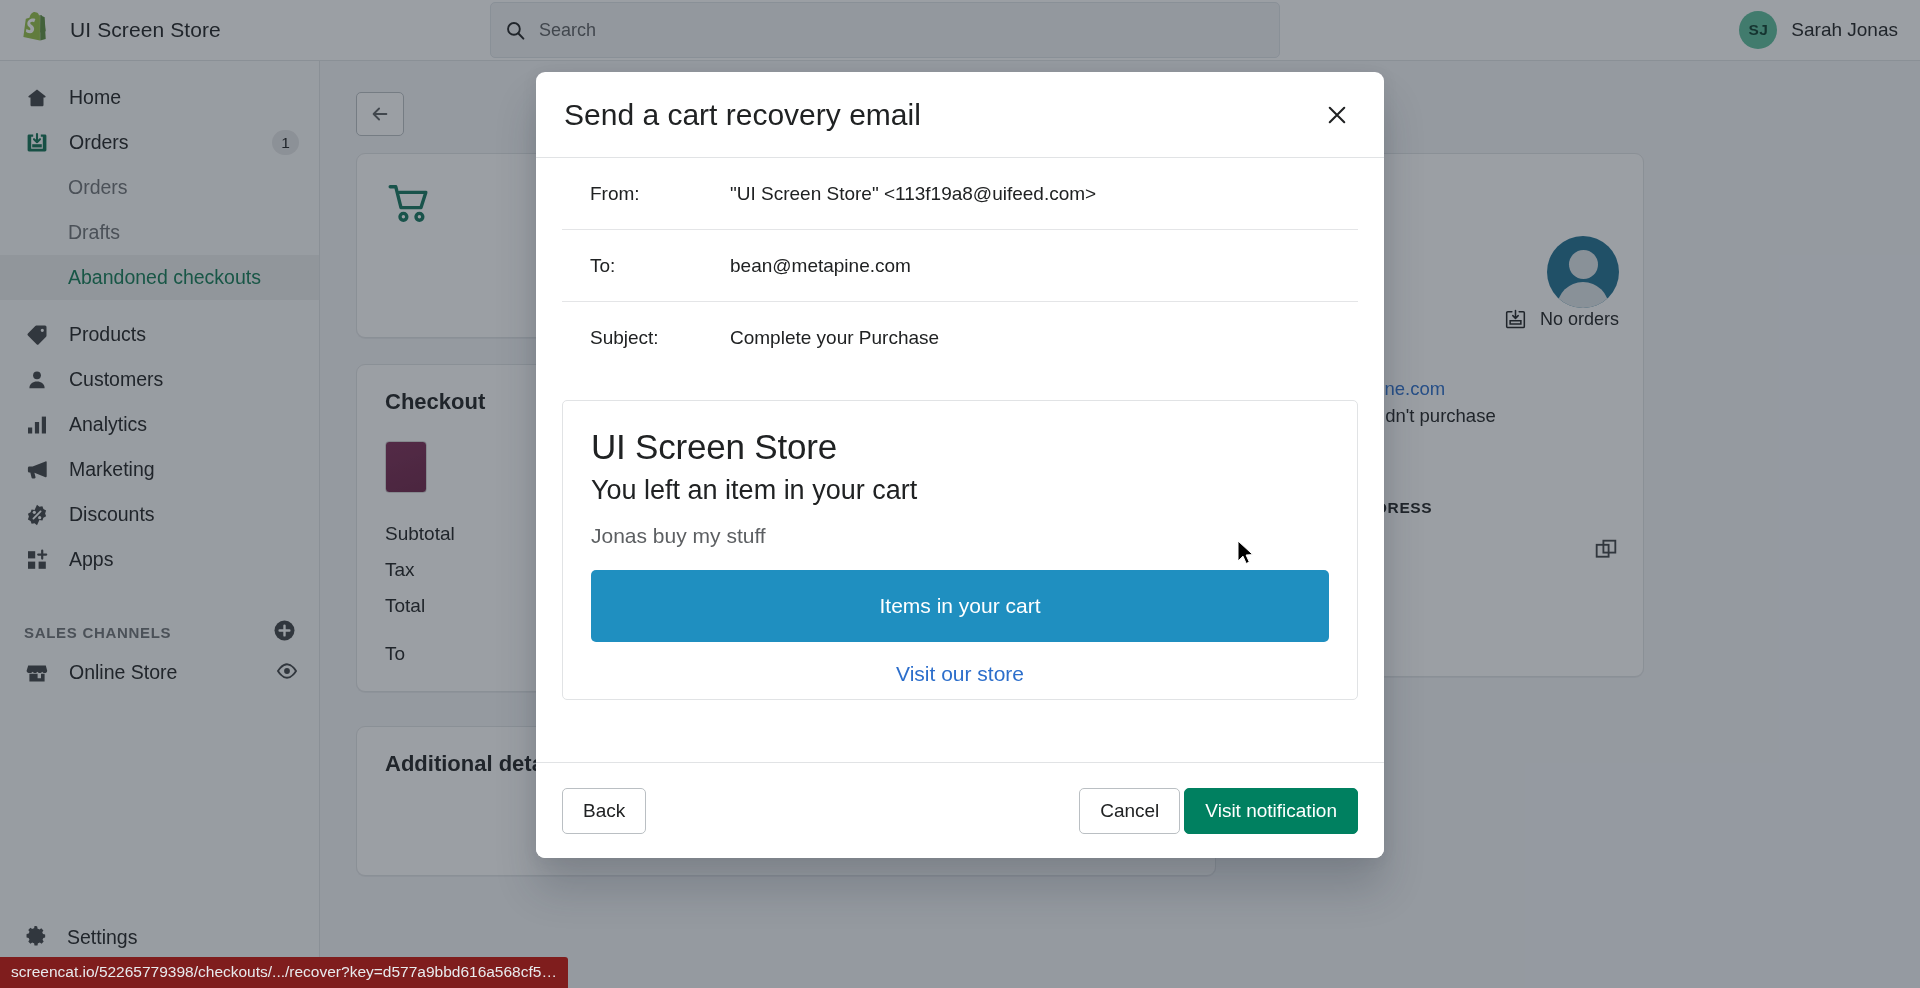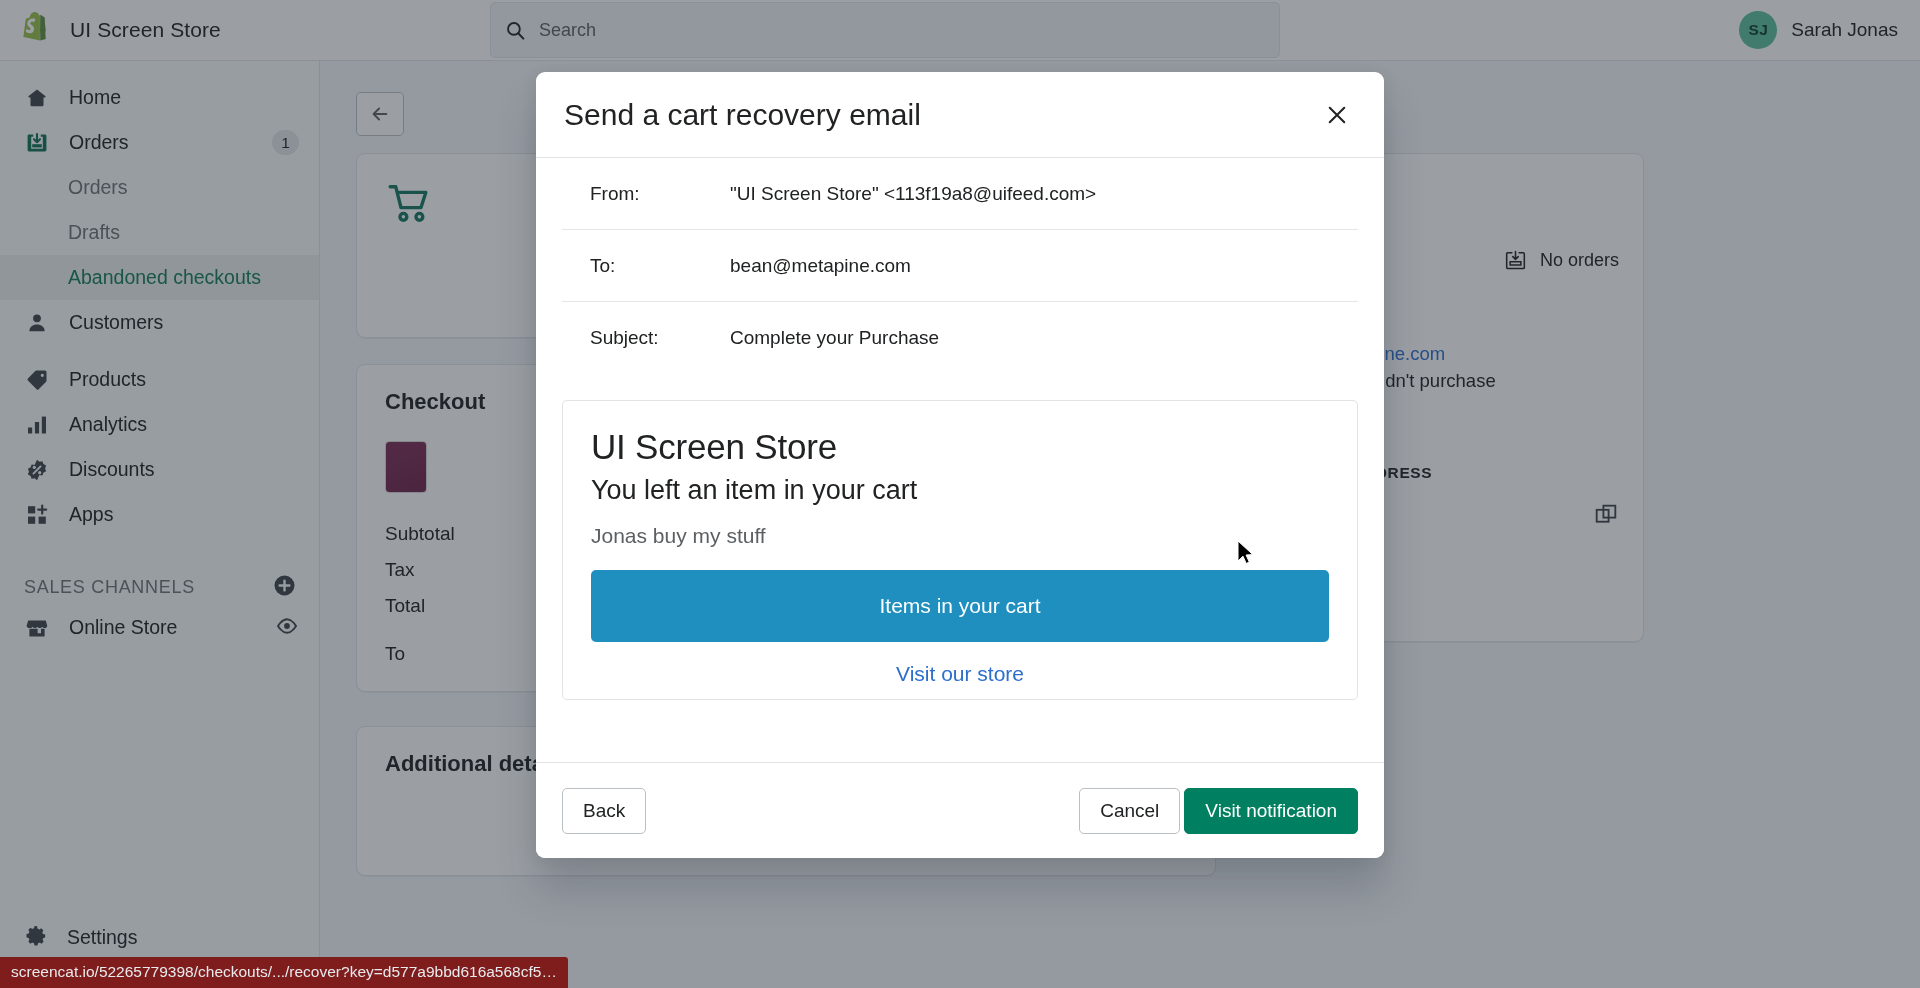--- a/index.html
+++ b/index.html
@@ -71,21 +71,21 @@
   }
   .nav-sub {
     height: 45px; display: flex; align-items: center;
     padding-left: 68px; font-size: 19.5px; color: #6d7175; cursor: pointer;
   }
   .nav-sub.active { background: #edeeef; color: #117b54; }
   .nav-section {
     margin-top: 32px; padding: 0 22px 0 24px; height: 36px;
     display: flex; align-items: center;
   }
-  .nav-section .t { font-size: 18px; letter-spacing: .7px; color: #6d7175; font-weight: 400; flex: 1; }
+  .nav-section .t { font-size: 15px; letter-spacing: .7px; color: #6d7175; font-weight: 700; flex: 1; }
   .settings-row {
     position: absolute; bottom: 28px; left: 0; right: 0;
     display: flex; align-items: center; gap: 19px; padding: 0 20px 0 24px; height: 45px;
   }
   .settings-row .lbl { font-size: 19.5px; color: #202223; }
 
   
   .content {
     position: absolute; top: 61px; left: 320px; right: 0; bottom: 0;
     overflow: hidden;
@@ -122,21 +122,21 @@
   .totals-row { display: flex; font-size: 19px; color: #202223; margin-bottom: 14px; }
   .totals-row .k { width: 280px; }
   .to-row { margin-top: 26px; font-size: 19px; color: #202223; }
 
   .addl-card { margin-top: 34px; padding: 24px 28px; min-height: 150px; }
 
   
   .cust-card { padding: 22px 24px 26px 24px; }
   .cust-head { display: flex; align-items: center; }
   .cust-title { font-size: 22px; font-weight: 600; color: #202223; }
-  .cust-body { margin-top: 22px; display: flex; align-items: center; }
+  .cust-body { margin-top: 34px; display: flex; align-items: flex-end; flex-direction: column; }
   .cust-avatar {
     width: 72px; height: 72px; border-radius: 50%; overflow: hidden;
     background: #1f6f91; flex: none; position: relative;
   }
   .cust-avatar .head { position: absolute; width: 29px; height: 29px; border-radius: 50%; background: #dfe6ea; left: 21.5px; top: 14px; }
   .cust-avatar .body { position: absolute; width: 52px; height: 40px; border-radius: 26px 26px 0 0; background: #dfe6ea; left: 10px; top: 46px; }
   .no-orders { margin-left: auto; display: flex; align-items: center; gap: 13px; font-size: 18px; color: #202223; }
   .cust-links { margin-top: 18px; line-height: 1.45; }
   .cust-links a { display: block; font-size: 18.5px; color: #2c6ecb; text-decoration: none; }
   .cust-note { font-size: 18.5px; color: #202223; }
@@ -280,50 +280,58 @@
     <div class="nav-sub">
       <span>Orders</span>
     </div>
     <div class="nav-sub">
       <span>Drafts</span>
     </div>
     <div class="nav-sub active">
       <span>Abandoned checkouts</span>
     </div>
 
+    <div class="nav-item" style="margin-top:12px">
+      <span class="ico">
+        <svg width="24" height="24" viewBox="0 0 24 24">
+            <path d="M11.3 2.5H20a1.5 1.5 0 0 1 1.5 1.5v8.7c0 .4-.2.8-.4 1.1l-7.4 7.4a1.5 1.5 0 0 1-2.1 0l-8.7-8.7a1.5 1.5 0 0 1 0-2.1l7.4-7.4c.3-.3.7-.5 1-.5zm6 3.2a1.6 1.6 0 1 0 0 3.2 1.6 1.6 0 0 0 0-3.2z" fill="#3f4245"></path>
+          </svg>
+      </span>
+      <span class="lbl">Products</span>
+    </div>
+
     <div class="nav-item">
       <span class="ico">
         <svg width="24" height="24" viewBox="0 0 24 24">
             <circle cx="12" cy="7.3" r="3.9" fill="#3f4245"></circle>
             <path d="M4.4 20.2c0-4.2 3.4-6.6 7.6-6.6s7.6 2.4 7.6 6.6z" fill="#3f4245"></path>
           </svg>
       </span>
       <span class="lbl">Customers</span>
-    </div>
-
-    <div class="nav-item" style="margin-top:12px">
-      <span class="ico">
-        <svg width="24" height="24" viewBox="0 0 24 24">
-            <path d="M11.3 2.5H20a1.5 1.5 0 0 1 1.5 1.5v8.7c0 .4-.2.8-.4 1.1l-7.4 7.4a1.5 1.5 0 0 1-2.1 0l-8.7-8.7a1.5 1.5 0 0 1 0-2.1l7.4-7.4c.3-.3.7-.5 1-.5zm6 3.2a1.6 1.6 0 1 0 0 3.2 1.6 1.6 0 0 0 0-3.2z" fill="#3f4245"></path>
-          </svg>
-      </span>
-      <span class="lbl">Products</span>
     </div>
 
     <div class="nav-item">
       <span class="ico">
         <svg width="24" height="24" viewBox="0 0 24 24">
             <rect x="3" y="14.5" width="4.2" height="6" fill="#3f4245"></rect>
             <rect x="9.9" y="9" width="4.2" height="11.5" fill="#3f4245"></rect>
             <rect x="16.8" y="3.6" width="4.2" height="16.9" fill="#3f4245"></rect>
           </svg>
       </span>
       <span class="lbl">Analytics</span>
     </div>
 
+    <div class="nav-item">
+      <span class="ico">
+        <svg width="24" height="24" viewBox="0 0 24 24">
+            <path d="M20.5 3.4 7.6 8.6H4.3c-.8 0-1.4.7-1.4 1.5v3c0 .8.6 1.5 1.4 1.5h1l1.3 5.1c.1.5.5.8 1 .8h1.9c.7 0 1.2-.7 1-1.4l-1.1-4.4 11.1 4.5c.6.2 1.2-.2 1.2-.9V4.3c0-.7-.6-1.2-1.2-.9z" fill="#3f4245"></path>
+          </svg>
+      </span>
+      <span class="lbl">Marketing</span>
+    </div>
 
     <div class="nav-item">
       <span class="ico">
         <svg width="24" height="24" viewBox="0 0 24 24">
           <path d="M12 1.8l2.4 1.9 3-.5 1 2.9 2.7 1.4-1 2.9 1 2.9-2.7 1.4-1 2.9-3-.5L12 22.2l-2.4-1.9-3 .5-1-2.9-2.7-1.4 1-2.9-1-2.9 2.7-1.4 1-2.9 3 .5z" fill="#3f4245"></path>
           <circle cx="9.3" cy="9.3" r="1.6" fill="#fafbfb"></circle>
             <circle cx="14.7" cy="14.7" r="1.6" fill="#fafbfb"></circle>
           <line x1="15.6" y1="8.4" x2="8.4" y2="15.6" stroke="#fafbfb" stroke-width="1.8" stroke-linecap="round"></line>
         </svg>
       </span>

